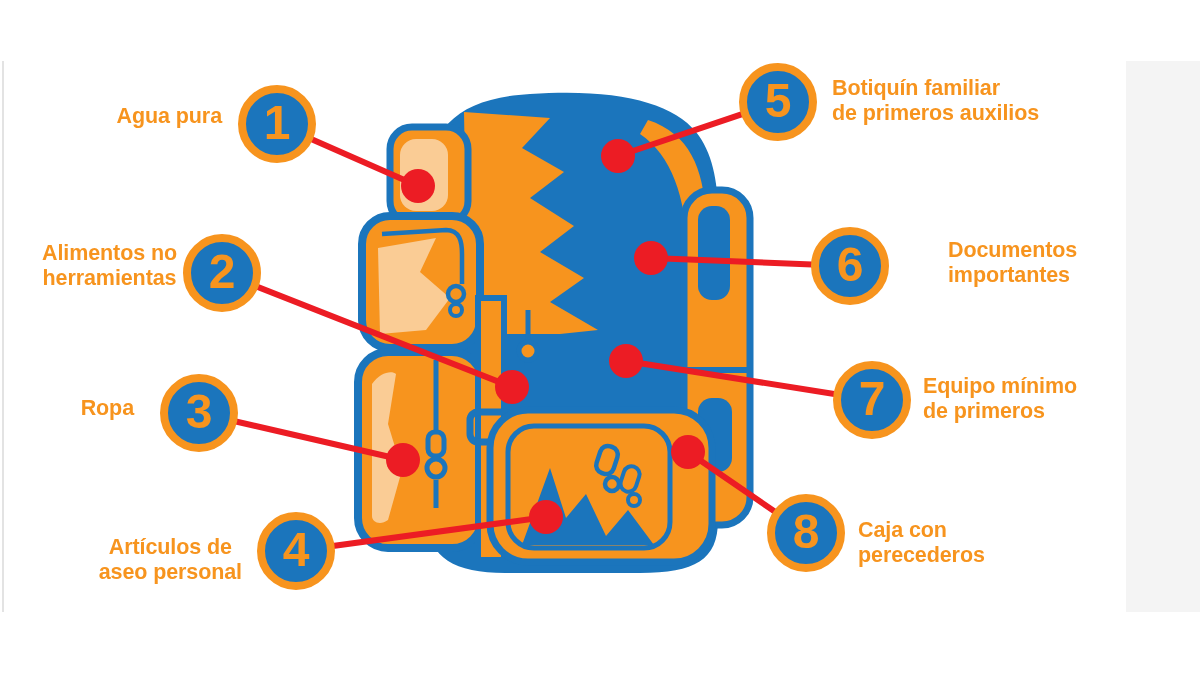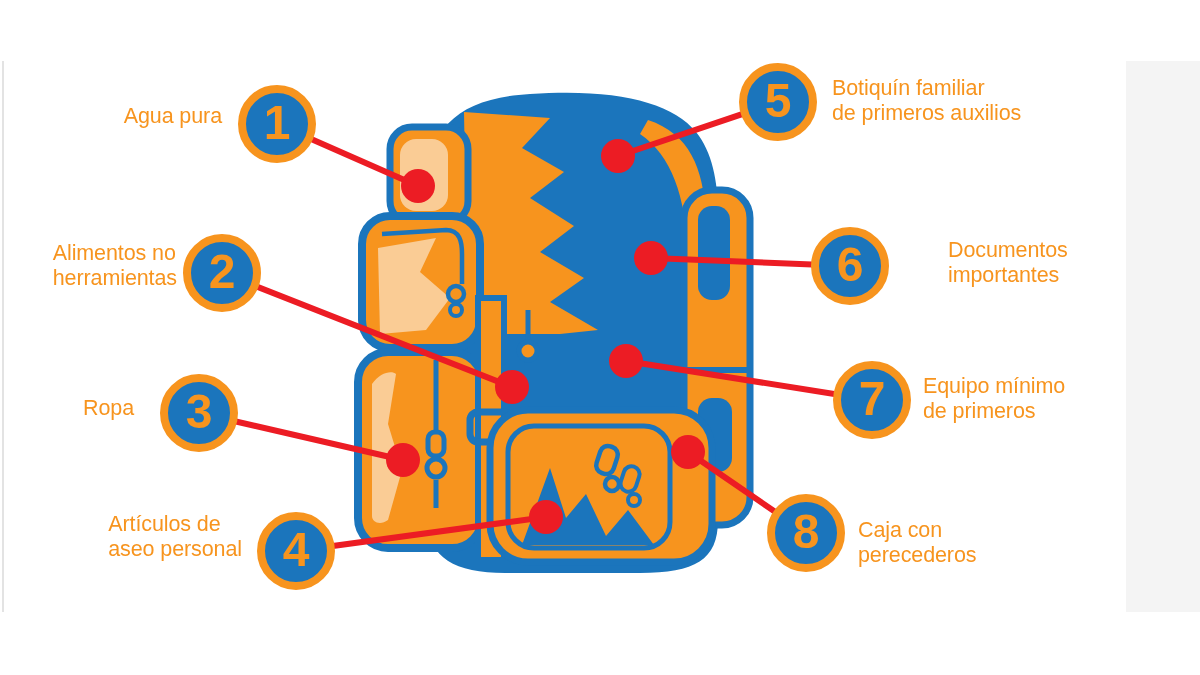--- a/index.html
+++ b/index.html
@@ -27,24 +27,24 @@
   .num-circle{
     position:absolute;width:78px;height:78px;border-radius:50%;
     box-sizing:border-box;border:8px solid var(--orange,#F7941E);
     background:var(--blue,#1B75BC);color:var(--orange,#F7941E);
     display:flex;align-items:center;justify-content:center;
     font-size:48px;font-weight:bold;line-height:1;padding-bottom:3px;
     z-index:3;
   }
   .label{
     position:absolute;color:var(--orange,#F7941E);
-    font-size:21.5px;font-weight:normal;line-height:25px;
+    font-size:21.5px;font-weight:bold;line-height:25px;
     white-space:pre-line;z-index:3;letter-spacing:-0.1px;
   }
-  .align-r{text-align:left;}
+  .align-r{text-align:center;}
 </style>
 </head>
 <body>
 
 <div class="viewer-right"></div>
 <div class="page-edge-left"></div>
 
 <svg class="art" viewBox="0 0 1200 675" aria-hidden="true">
 
   <g>
@@ -120,21 +120,21 @@
 <div class="num-circle" style="left:257px;top:512px">4</div>
 <div class="num-circle" style="left:739px;top:63px">5</div>
 <div class="num-circle" style="left:811px;top:227px">6</div>
 <div class="num-circle" style="left:833px;top:361px">7</div>
 <div class="num-circle" style="left:767px;top:494px">8</div>
 
 <div class="label align-r" style="right:978px;top:104px">Agua pura</div>
 <div class="label align-r" style="right:1023px;top:241px">Alimentos no
 herramientas</div>
 <div class="label align-r" style="right:1066px;top:396px">Ropa</div>
-<div class="label align-r" style="right:958px;top:512px">Artículos de
+<div class="label align-r" style="right:958px;top:535px">Artículos de
 aseo personal</div>
 <div class="label" style="left:832px;top:76px">Botiquín familiar
 de primeros auxilios</div>
 <div class="label" style="left:948px;top:238px">Documentos
 importantes</div>
 <div class="label" style="left:923px;top:374px">Equipo mínimo
 de primeros</div>
 <div class="label" style="left:858px;top:518px">Caja con
 perecederos</div>
 

